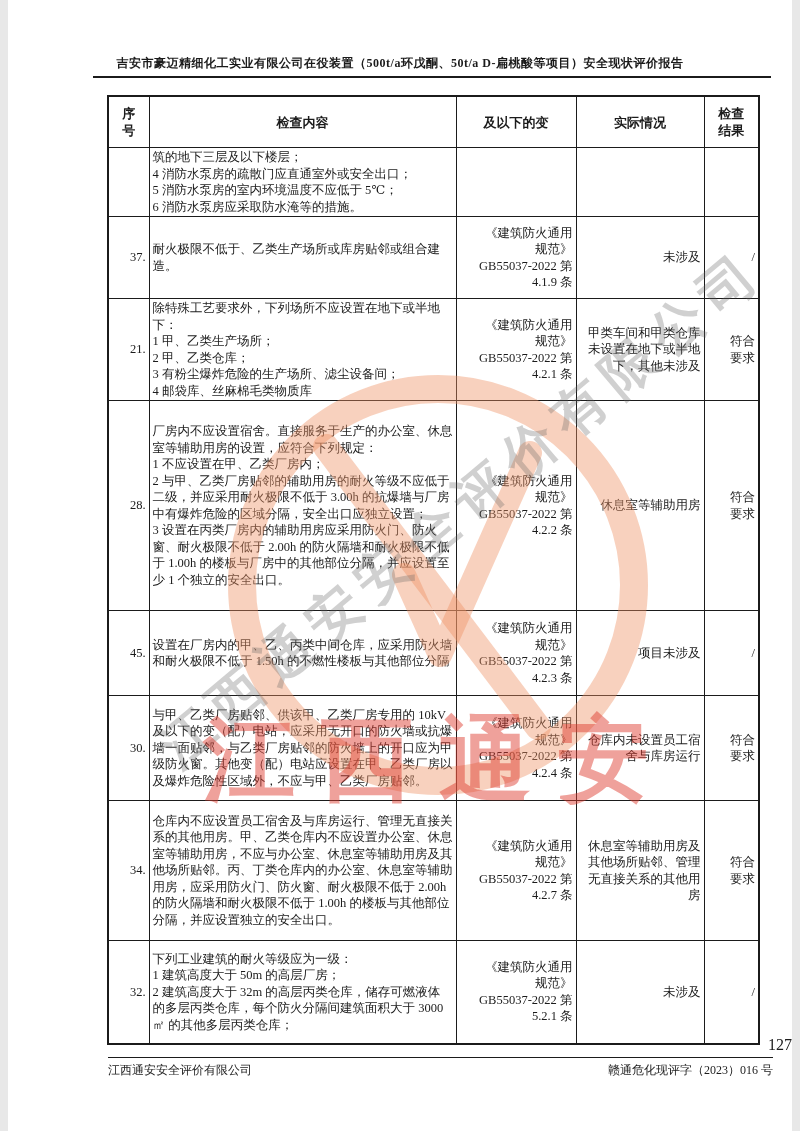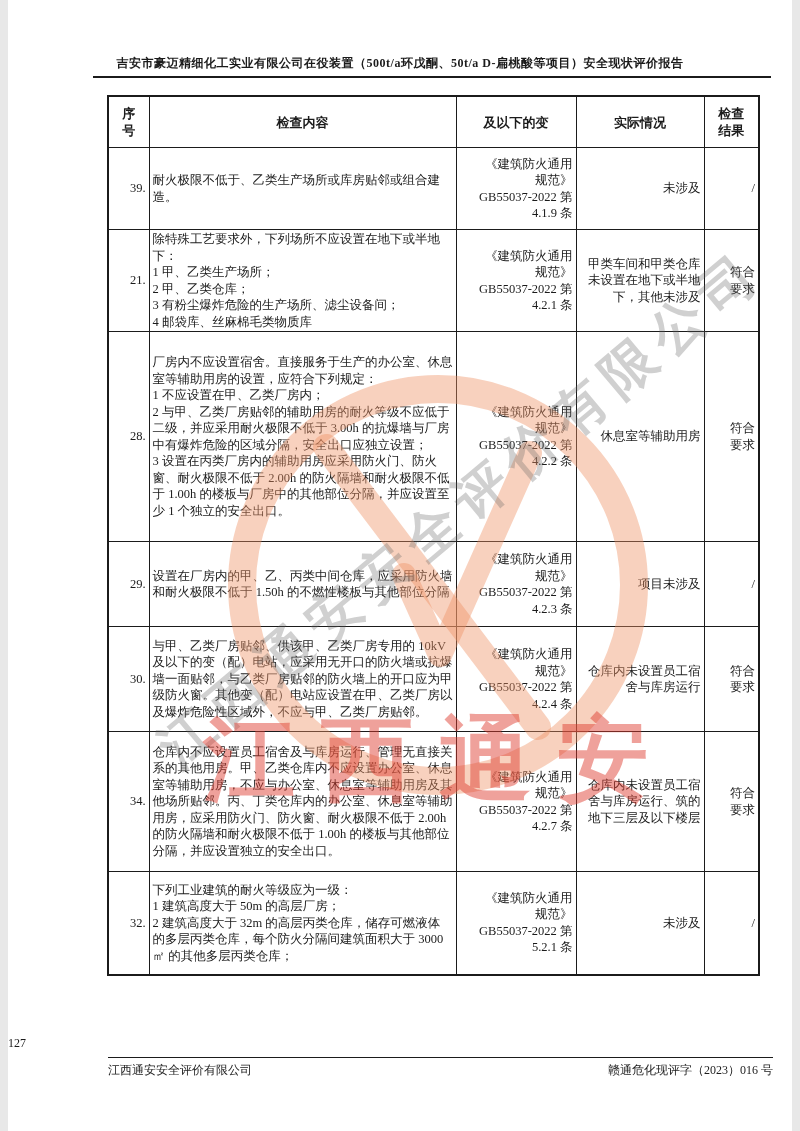--- a/index.html
+++ b/index.html
@@ -24,21 +24,21 @@
     font-size:12.5px; line-height:16.5px;
     vertical-align:middle; white-space:pre-line;
     padding:1px 3px; overflow:hidden;
   }
   .check-table thead th {
     font-weight:bold; text-align:center; font-size:13px; line-height:17px; height:48px;
   }
   .c-no, .c-basis, .c-actual, .c-result { text-align:right; }
   .c-content { text-align:left; padding:1px 6px 1px 7px; }
 
-  .page-number { position:absolute; top:1036px; left:0; right:0; text-align:left; font-size:12px; }
+  .page-number { position:absolute; top:1036px; left:0; right:0; text-align:right; font-size:16px; }
   .footer-rule { position:absolute; top:1057px; left:100px; width:665px; border-top:1.5px solid #1b1b1b; }
   .footer-row {
     position:absolute; top:1062px; left:100px; width:665px;
     display:flex; justify-content:space-between; font-size:12px;
   }
 
   
   .wm { position:absolute; inset:0; pointer-events:none; z-index:5; }
   .wm-logo { position:absolute; left:200px; top:355px; width:460px; height:460px; }
   .wm-diag {
@@ -81,22 +81,32 @@
         <th>序
 号</th>
         <th>检查内容</th>
         <th>及以下的变</th>
         <th>实际情况</th>
         <th>检查
 结果</th>
       </tr>
     </thead>
     <tbody>
+      <tr style="height:68px">
+        <td class="c-no"></td>
+        <td class="c-content">筑的地下三层及以下楼层；
+4 消防水泵房的疏散门应直通室外或安全出口；
+5 消防水泵房的室内环境温度不应低于 5℃；
+6 消防水泵房应采取防水淹等的措施。</td>
+        <td class="c-basis"></td>
+        <td class="c-actual"></td>
+        <td class="c-result"></td>
+      </tr>
       <tr style="height:82px">
-        <td class="c-no">39.</td>
+        <td class="c-no">37.</td>
         <td class="c-content">耐火极限不低于、乙类生产场所或库房贴邻或组合建造。</td>
         <td class="c-basis">《建筑防火通用
 规范》
 GB55037-2022 第
 4.1.9 条</td>
         <td class="c-actual">未涉及</td>
         <td class="c-result">/</td>
       </tr>
       <tr style="height:95px">
         <td class="c-no">21.</td>
@@ -121,21 +131,21 @@
 3 设置在丙类厂房内的辅助用房应采用防火门、防火窗、耐火极限不低于 2.00h 的防火隔墙和耐火极限不低于 1.00h 的楼板与厂房中的其他部位分隔，并应设置至少 1 个独立的安全出口。</td>
         <td class="c-basis">《建筑防火通用
 规范》
 GB55037-2022 第
 4.2.2 条</td>
         <td class="c-actual">休息室等辅助用房</td>
         <td class="c-result">符合
 要求</td>
       </tr>
       <tr style="height:85px">
-        <td class="c-no">29.</td>
+        <td class="c-no">45.</td>
         <td class="c-content">设置在厂房内的甲、乙、丙类中间仓库，应采用防火墙和耐火极限不低于 1.50h 的不燃性楼板与其他部位分隔</td>
         <td class="c-basis">《建筑防火通用
 规范》
 GB55037-2022 第
 4.2.3 条</td>
         <td class="c-actual">项目未涉及</td>
         <td class="c-result">/</td>
       </tr>
       <tr style="height:105px">
         <td class="c-no">30.</td>
@@ -148,21 +158,21 @@
         <td class="c-result">符合
 要求</td>
       </tr>
       <tr style="height:140px">
         <td class="c-no">34.</td>
         <td class="c-content">仓库内不应设置员工宿舍及与库房运行、管理无直接关系的其他用房。甲、乙类仓库内不应设置办公室、休息室等辅助用房，不应与办公室、休息室等辅助用房及其他场所贴邻。丙、丁类仓库内的办公室、休息室等辅助用房，应采用防火门、防火窗、耐火极限不低于 2.00h 的防火隔墙和耐火极限不低于 1.00h 的楼板与其他部位分隔，并应设置独立的安全出口。</td>
         <td class="c-basis">《建筑防火通用
 规范》
 GB55037-2022 第
 4.2.7 条</td>
-        <td class="c-actual">仓库内未设置员工宿舍与库房运行、筑的地下三层及以下楼层</td>
+        <td class="c-actual">休息室等辅助用房及其他场所贴邻、管理无直接关系的其他用房</td>
         <td class="c-result">符合
 要求</td>
       </tr>
       <tr style="height:103px">
         <td class="c-no">32.</td>
         <td class="c-content">下列工业建筑的耐火等级应为一级：
 1 建筑高度大于 50m 的高层厂房；
 2 建筑高度大于 32m 的高层丙类仓库，储存可燃液体的多层丙类仓库，每个防火分隔间建筑面积大于 3000㎡ 的其他多层丙类仓库；</td>
         <td class="c-basis">《建筑防火通用
 规范》

